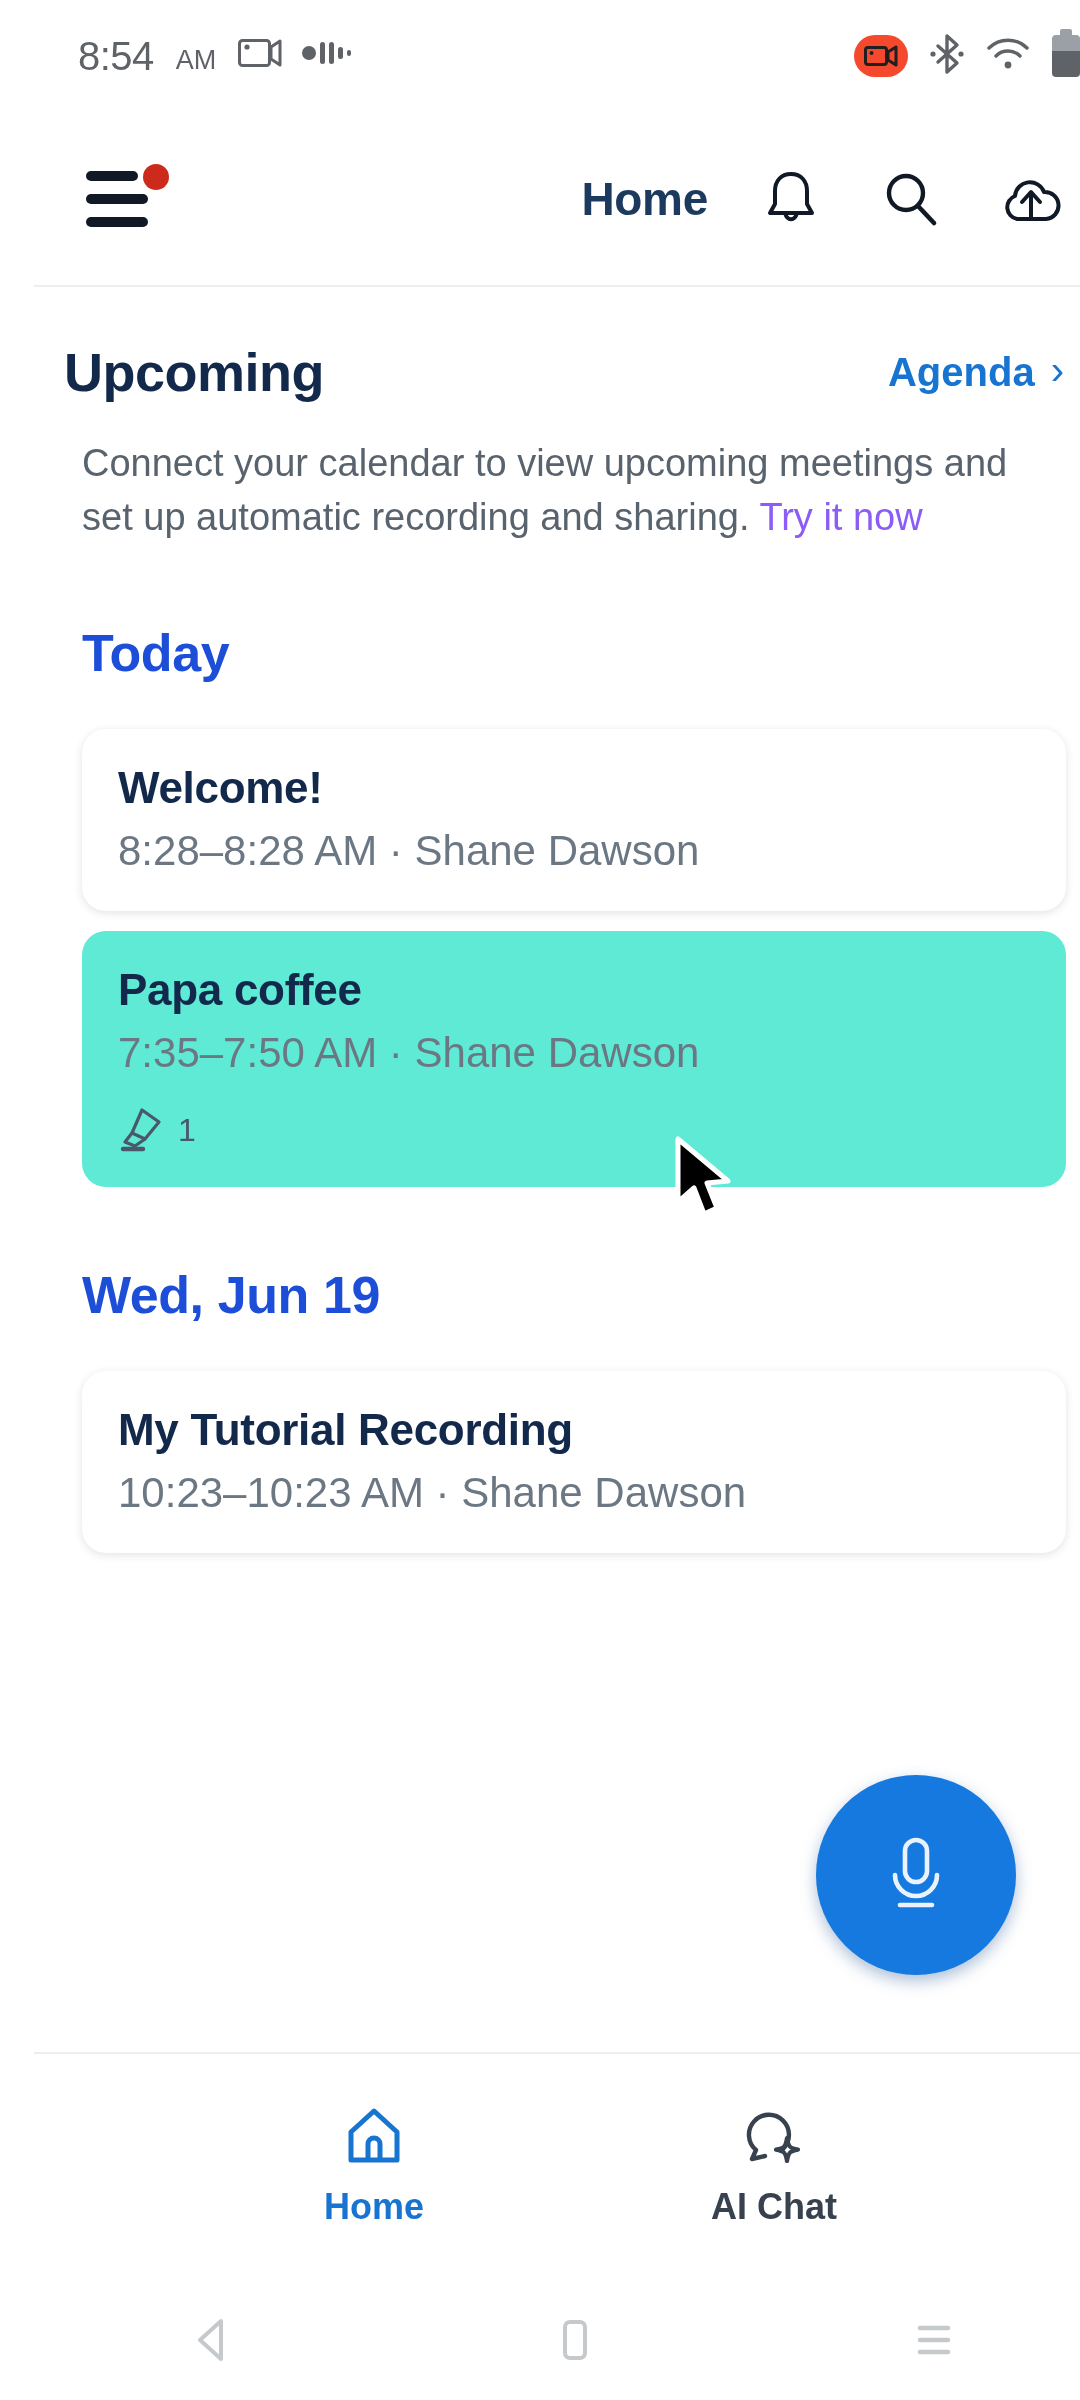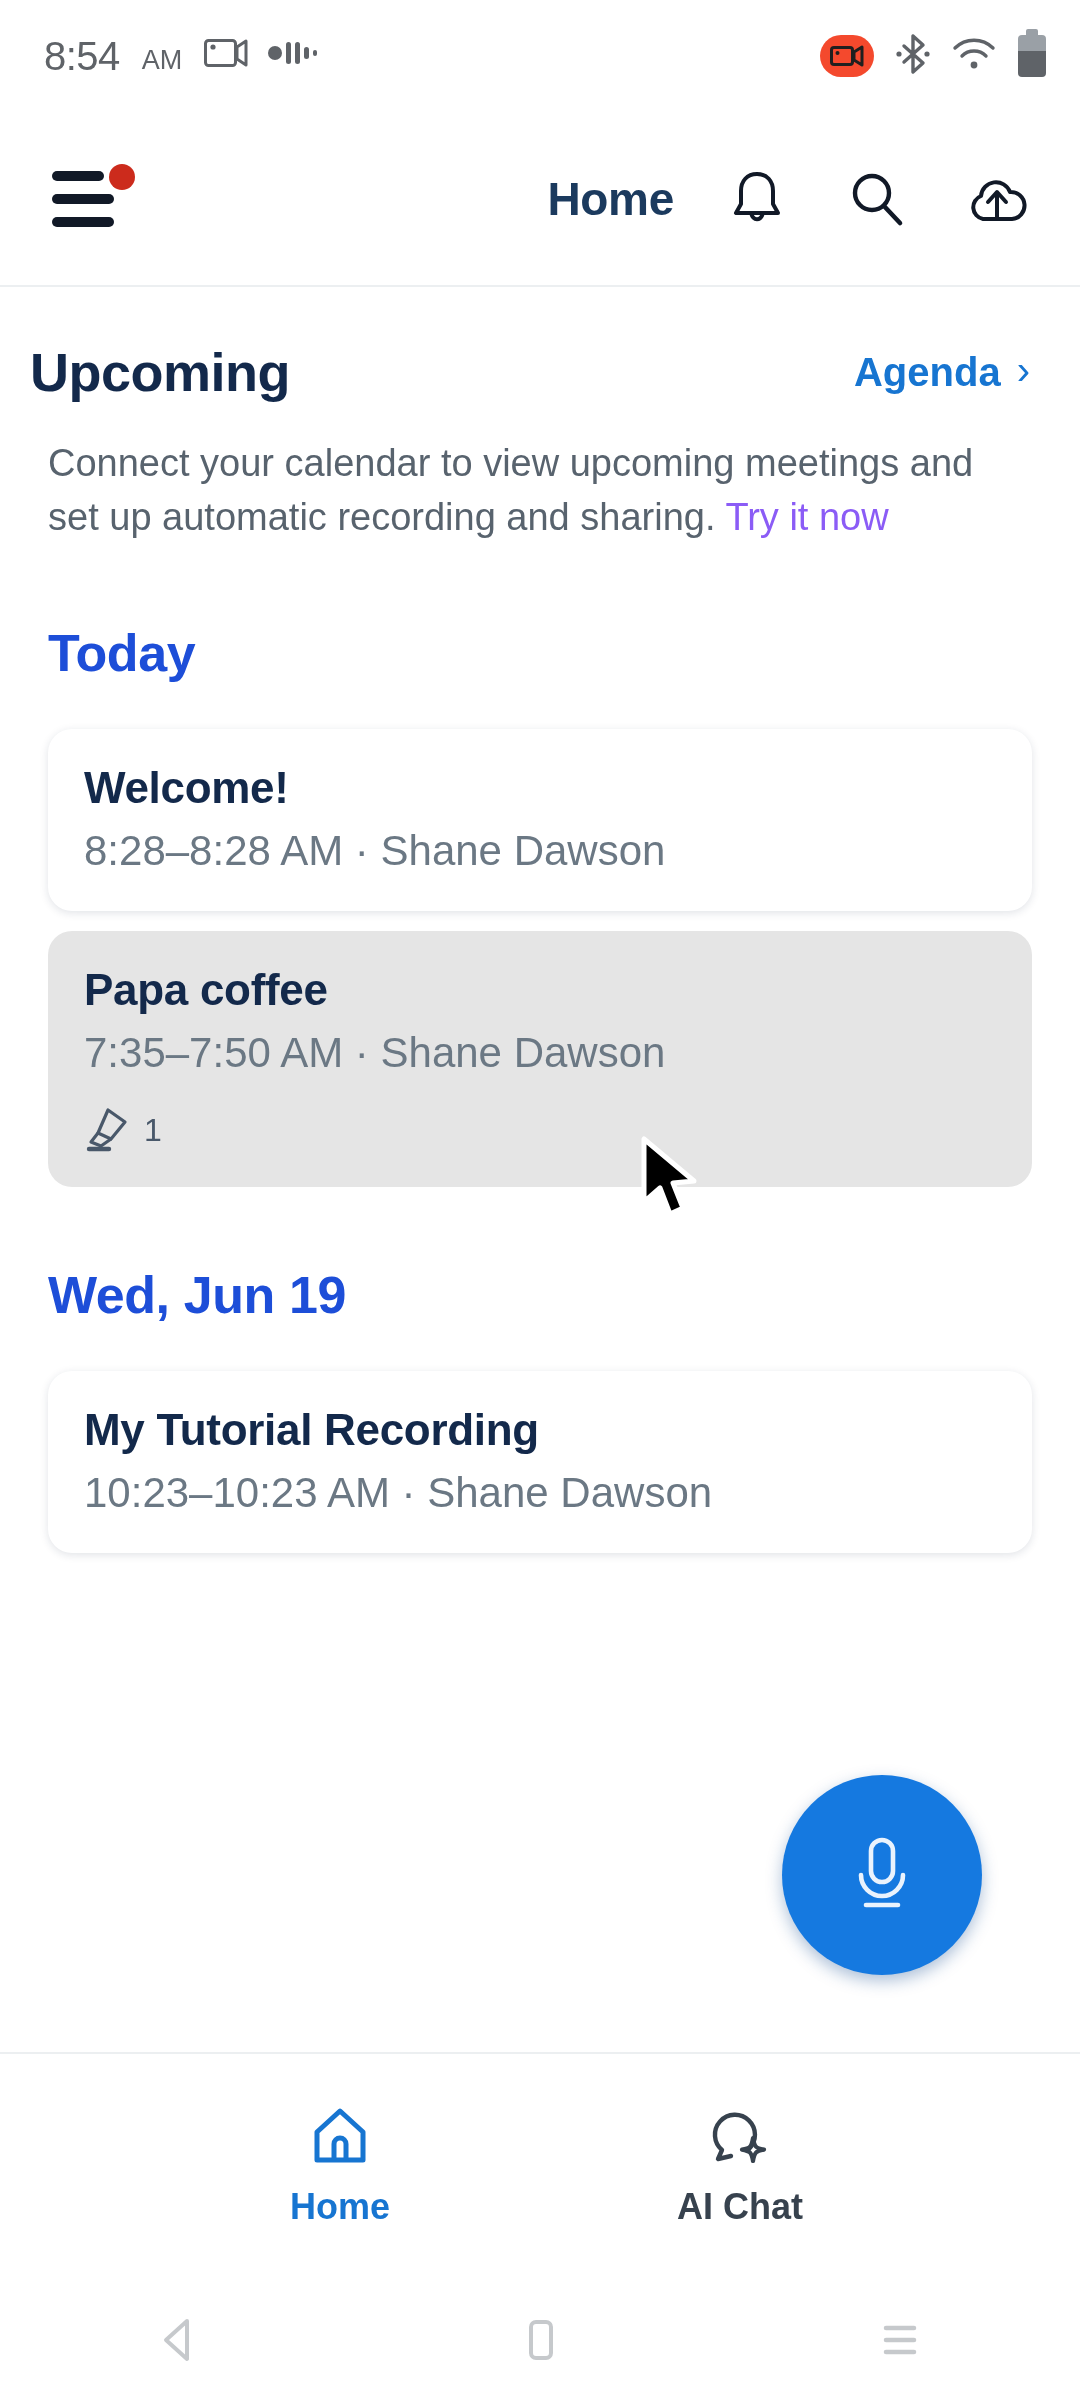--- a/index.html
+++ b/index.html
@@ -2,21 +2,21 @@
 <html><head>
 <meta charset="utf-8">
 <style>
   * { margin:0; padding:0; box-sizing:border-box; }
   html, body {
     width:1080px; height:2400px;
     background:#ffffff;
     font-family:"Liberation Sans", sans-serif;
     overflow:hidden;
   }
-  #screen { position:relative; width:960px; height:2400px; background:#fff; }
+  #screen { position:relative; width:960px; height:2400px; background:#fff;margin-left:34px; }
 
   
   .statusbar {
     position:absolute; top:0; left:0; width:1080px; height:112px;
     display:flex; align-items:center; justify-content:space-between;
     padding:0 34px 0 44px;
   }
   .sb-left { display:flex; align-items:flex-end; gap:22px; }
   .sb-time { font-size:40px; color:#5f6368; font-weight:400; letter-spacing:-0.5px; line-height:1; }
   .sb-ampm { font-size:27px; color:#5f6368; font-weight:400; line-height:1; position:relative; top:-2px; }
@@ -66,21 +66,21 @@
   }
   .try-link { color:#8b5cf6; font-weight:400; cursor:pointer; }
 
   .day-title { padding:78px 0 0 48px; font-size:52px; font-weight:700; color:#1d4ed8; letter-spacing:-0.4px; }
 
   .cards { padding:46px 48px 0 48px; display:flex; flex-direction:column; gap:20px; }
   .card {
     border-radius:24px; background:#fff; padding:34px 38px 36px 36px;
     box-shadow:0 2px 9px rgba(20,40,70,.13);
   }
-  .card.sel { background:#e5e5e5; box-shadow:none; padding-bottom:30px; }
+  .card.sel { background:#5eead4; box-shadow:none; padding-bottom:30px; }
   .card-title { font-size:44px; font-weight:700; color:#13294b; letter-spacing:-0.3px; }
   .card-sub { margin-top:14px; font-size:42px; color:#6b7884; font-weight:400; }
   .card-meta { margin-top:28px; display:flex; align-items:center; gap:14px; }
   .meta-count { font-size:32px; color:#49586a; }
 
   
   .fab {
     position:absolute; left:782px; top:1775px; width:200px; height:200px;
     border-radius:50%; background:#1579e0;
     display:flex; align-items:center; justify-content:center;

